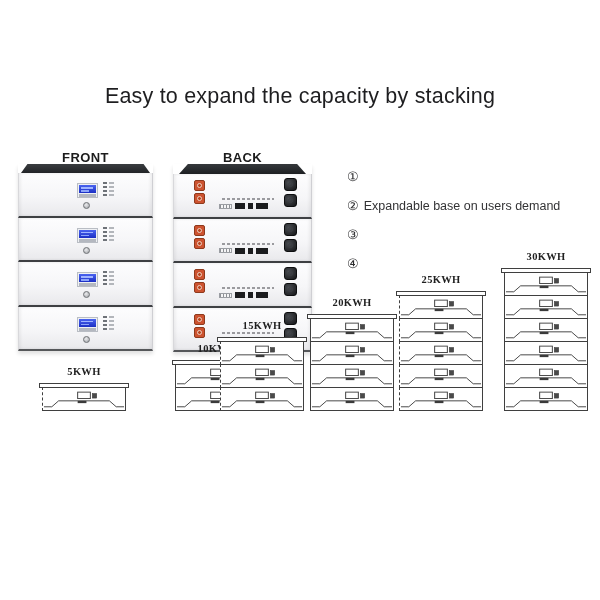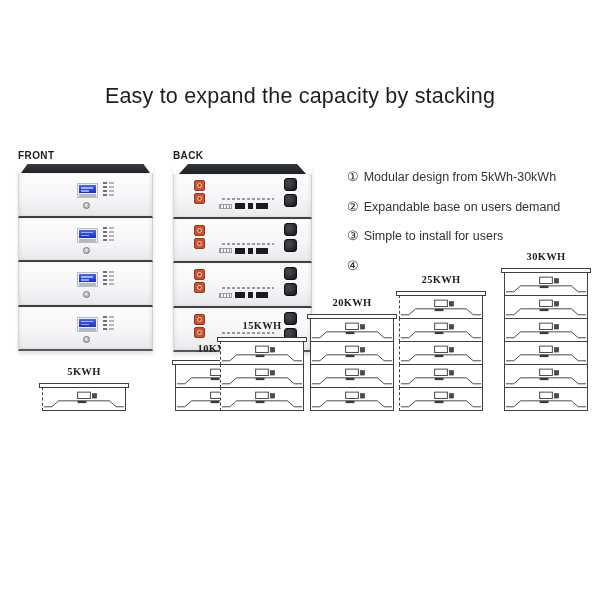--- a/index.html
+++ b/index.html
@@ -7,22 +7,22 @@
     position:relative;width:600px;height:544px;background:#ffffff;
     overflow:hidden;font-family:"Liberation Sans",sans-serif;
   }
   
   .title{
     position:absolute;top:84px;left:0;width:100%;text-align:center;
     font-size:21.5px;font-weight:500;color:#1e1e20;letter-spacing:.2px;
   }
   
   .view-label{
-    position:absolute;top:150px;font-size:10px;font-weight:700;
-    color:#1c1c1c;letter-spacing:.4px;text-align:left;
+    position:absolute;top:150px;font-size:13px;font-weight:700;
+    color:#1c1c1c;letter-spacing:.4px;text-align:center;
   }
   #front-label{left:18px;width:135px;}
   #back-label{left:173px;width:139px;}
   
   .photo-stack{position:absolute;top:164px;}
   #front-stack{left:18px;width:135px;box-shadow:0 3px 4px rgba(0,0,0,.12);}
   #back-stack{left:173px;width:139px;box-shadow:0 3px 4px rgba(0,0,0,.12);}
   .cap{
     height:9px;margin:0 3px;background:linear-gradient(#3a3d40,#222427);
     clip-path:polygon(0 100%,5% 0,95% 0,100% 100%);
@@ -236,29 +236,27 @@
       <span class="port-b3"></span>
     </div>
     <span class="term-b t1"></span>
     <span class="term-b t2"></span>
   </div>
 </div>
 
   <div id="features">
     <div class="feature">
       <span class="num">①</span>
-      <span>Modular design from 5kWh-30kWh</span>
     </div>
     <div class="feature">
       <span class="num">②</span>
       <span>Expandable base on users demand</span>
     </div>
     <div class="feature">
       <span class="num">③</span>
-      <span>Simple to install for users</span>
     </div>
     <div class="feature">
       <span class="num">④</span>
     </div>
   </div>
 
   <div id="staircase">
       <div class="stack dashed" style="left: 42px;">
         <div class="stack-label">5KWH</div>
         <div class="lid"></div>

